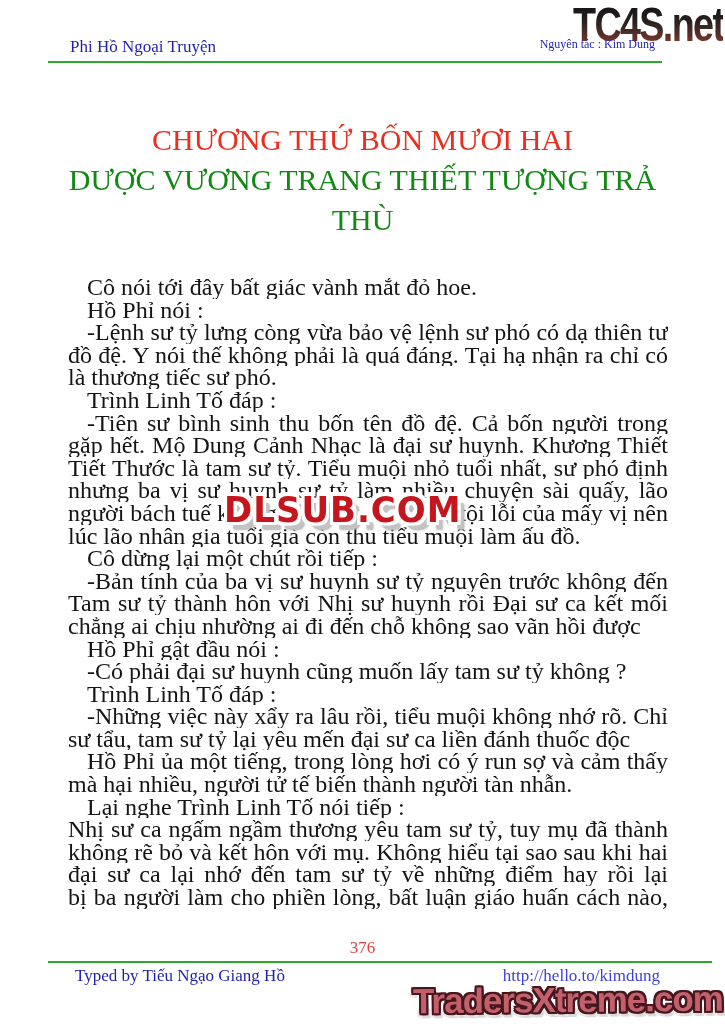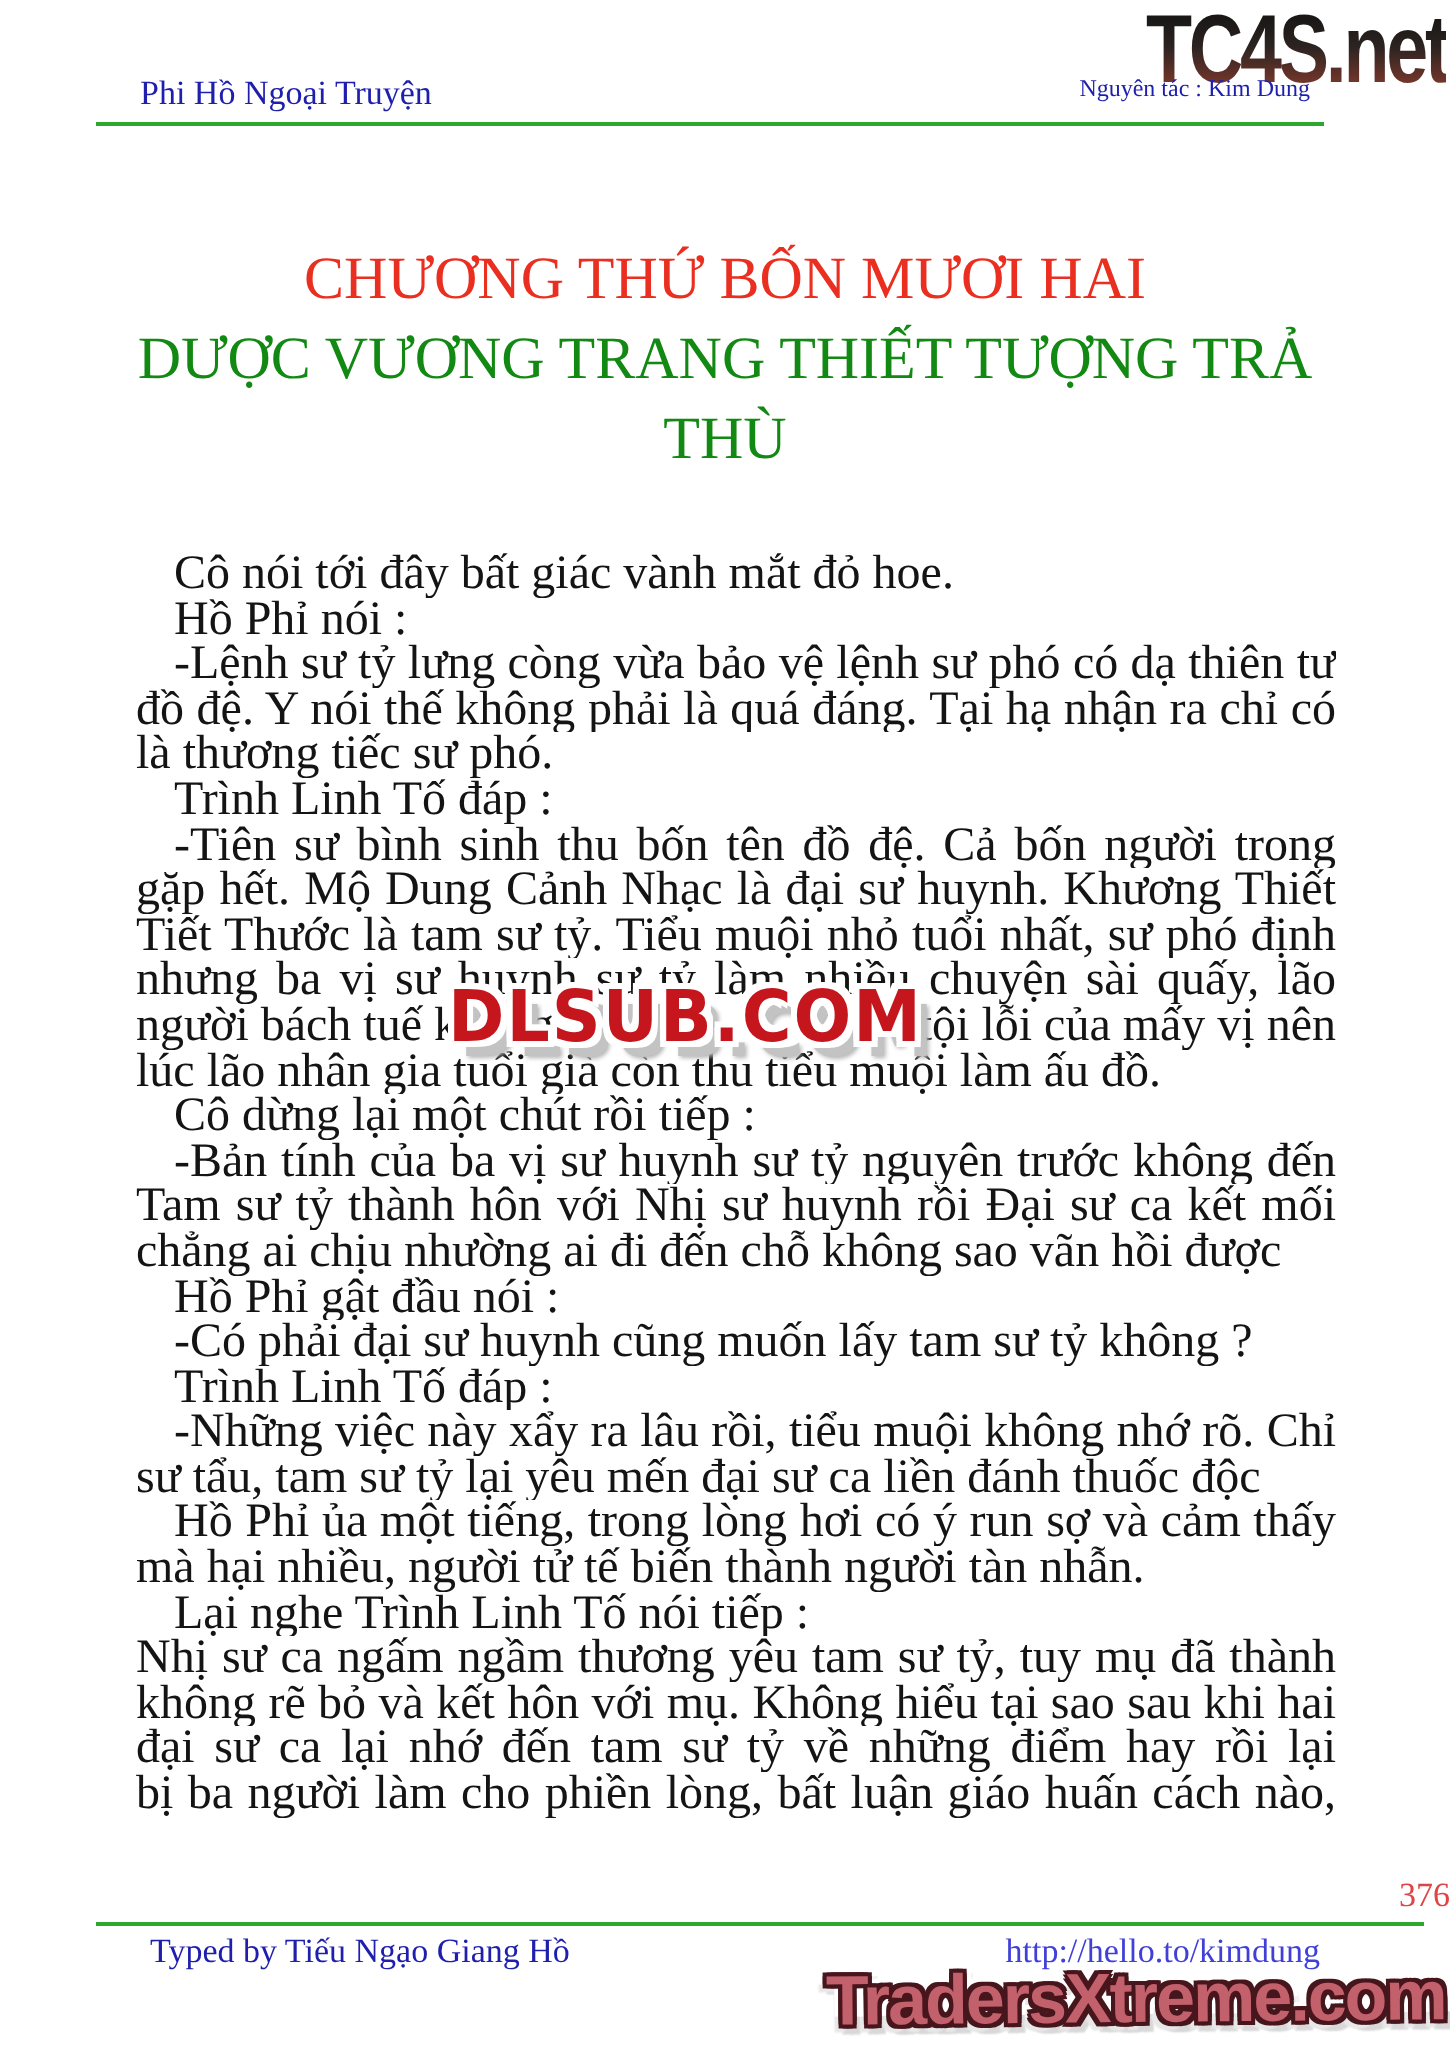--- a/index.html
+++ b/index.html
@@ -33,21 +33,21 @@
 
   
   .dlsub{position:absolute;left:224px;top:489px;z-index:5;
         font-family:"DejaVu Sans",sans-serif;font-weight:bold;font-size:34px;letter-spacing:1px;
         color:#c4161c;transform:scaleY(1.05);
         text-shadow:-3px -3px 0 #fff,3px -3px 0 #fff,-3px 3px 0 #fff,3px 3px 0 #fff,
                     -3px 0 0 #fff,3px 0 0 #fff,0 -3px 0 #fff,0 3px 0 #fff,
                     6px 7px 0 #c3c3c3,7px 8px 2px #b5b5b5;}
 
   
-  .page-num{position:absolute;left:0;top:938px;width:725px;text-align:right;
+  .page-num{position:absolute;left:0;top:938px;width:725px;text-align:center;
         font-size:17px;color:#e04444;}
   .ftr-left{position:absolute;left:75px;top:966px;font-size:17px;color:#1f1fae;}
   .ftr-link{position:absolute;right:65px;top:966px;font-size:17px;color:#4040d9;
         cursor:pointer;}
   .traders-logo{position:absolute;right:2px;top:980px;z-index:6;cursor:pointer;
         font-family:"Liberation Sans",sans-serif;font-weight:bold;font-size:35px;letter-spacing:-1px;
         color:#c2606b;transform:rotate(-.5deg);
         text-shadow:-2px -2px 0 #47161d,2px -2px 0 #47161d,-2px 2px 0 #47161d,2px 2px 0 #47161d,
                     -2px 0 0 #47161d,2px 0 0 #47161d,0 -2px 0 #47161d,0 2px 0 #47161d,
                     -4px -4px 0 #fff,4px -4px 0 #fff,-4px 4px 1px #e8e8e8,4px 5px 1px #d8d8d8,

